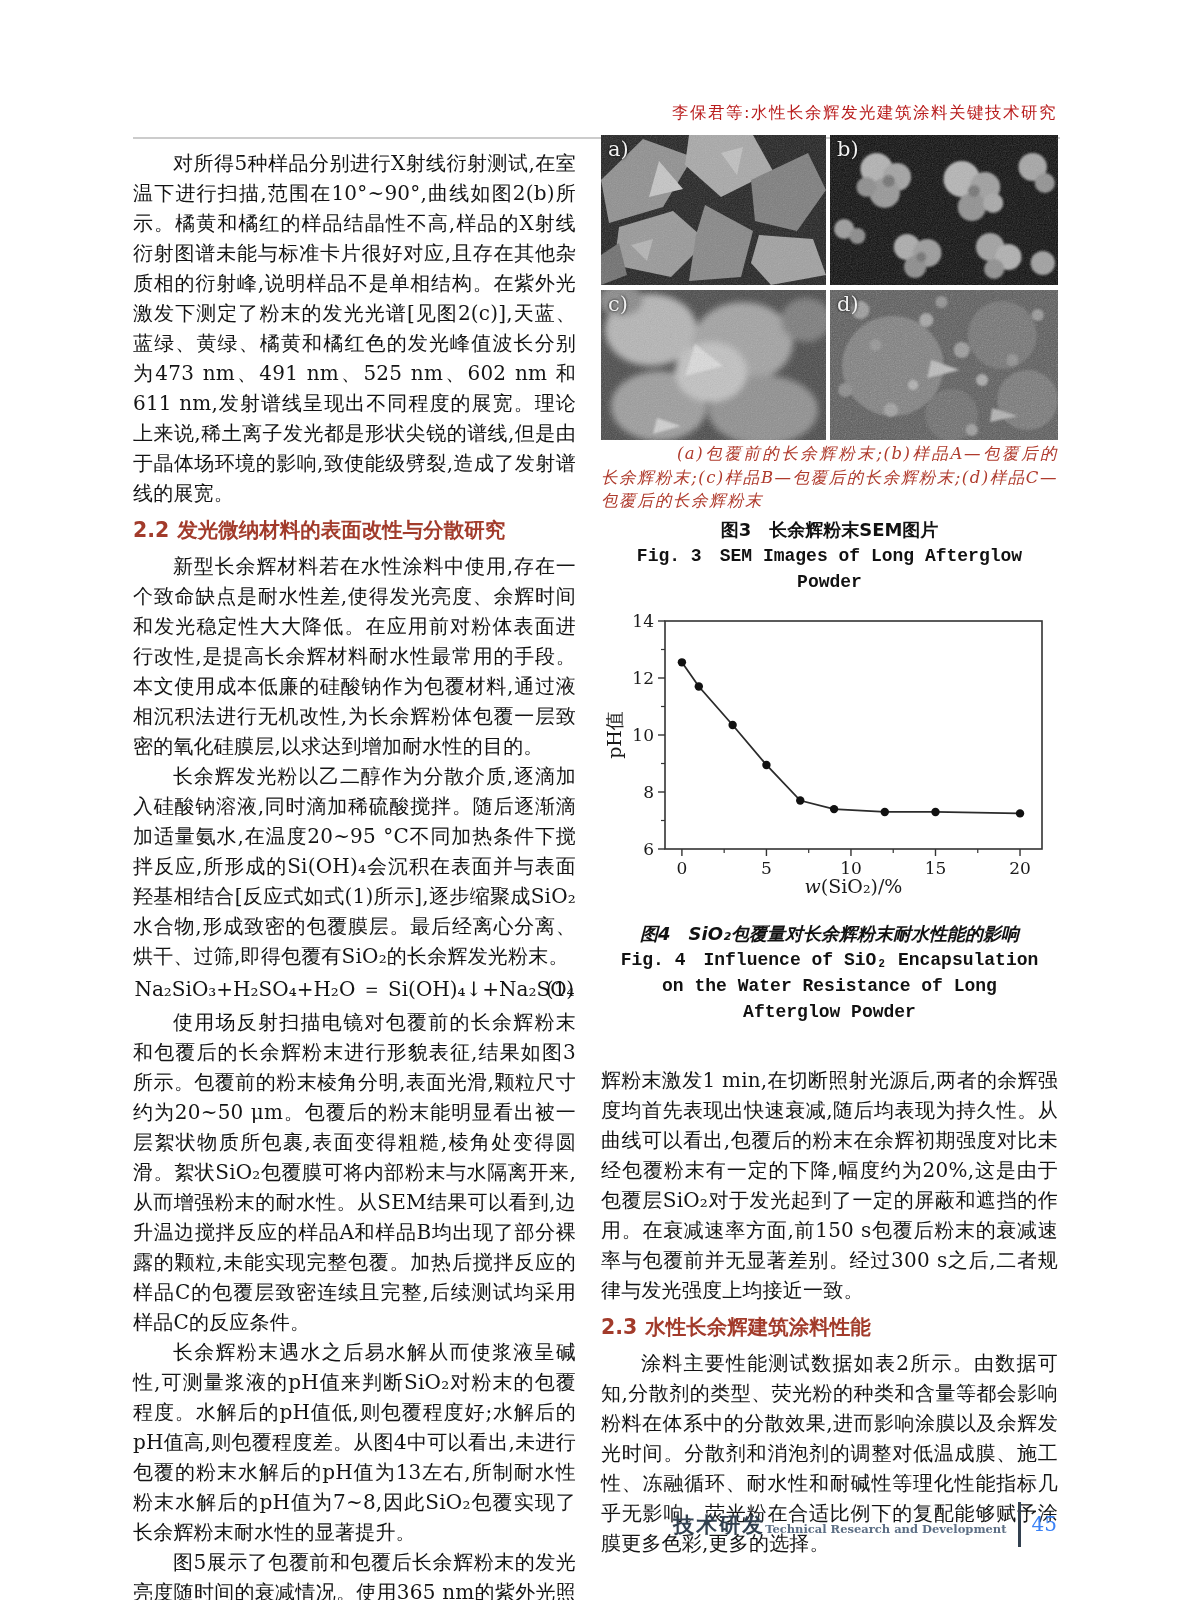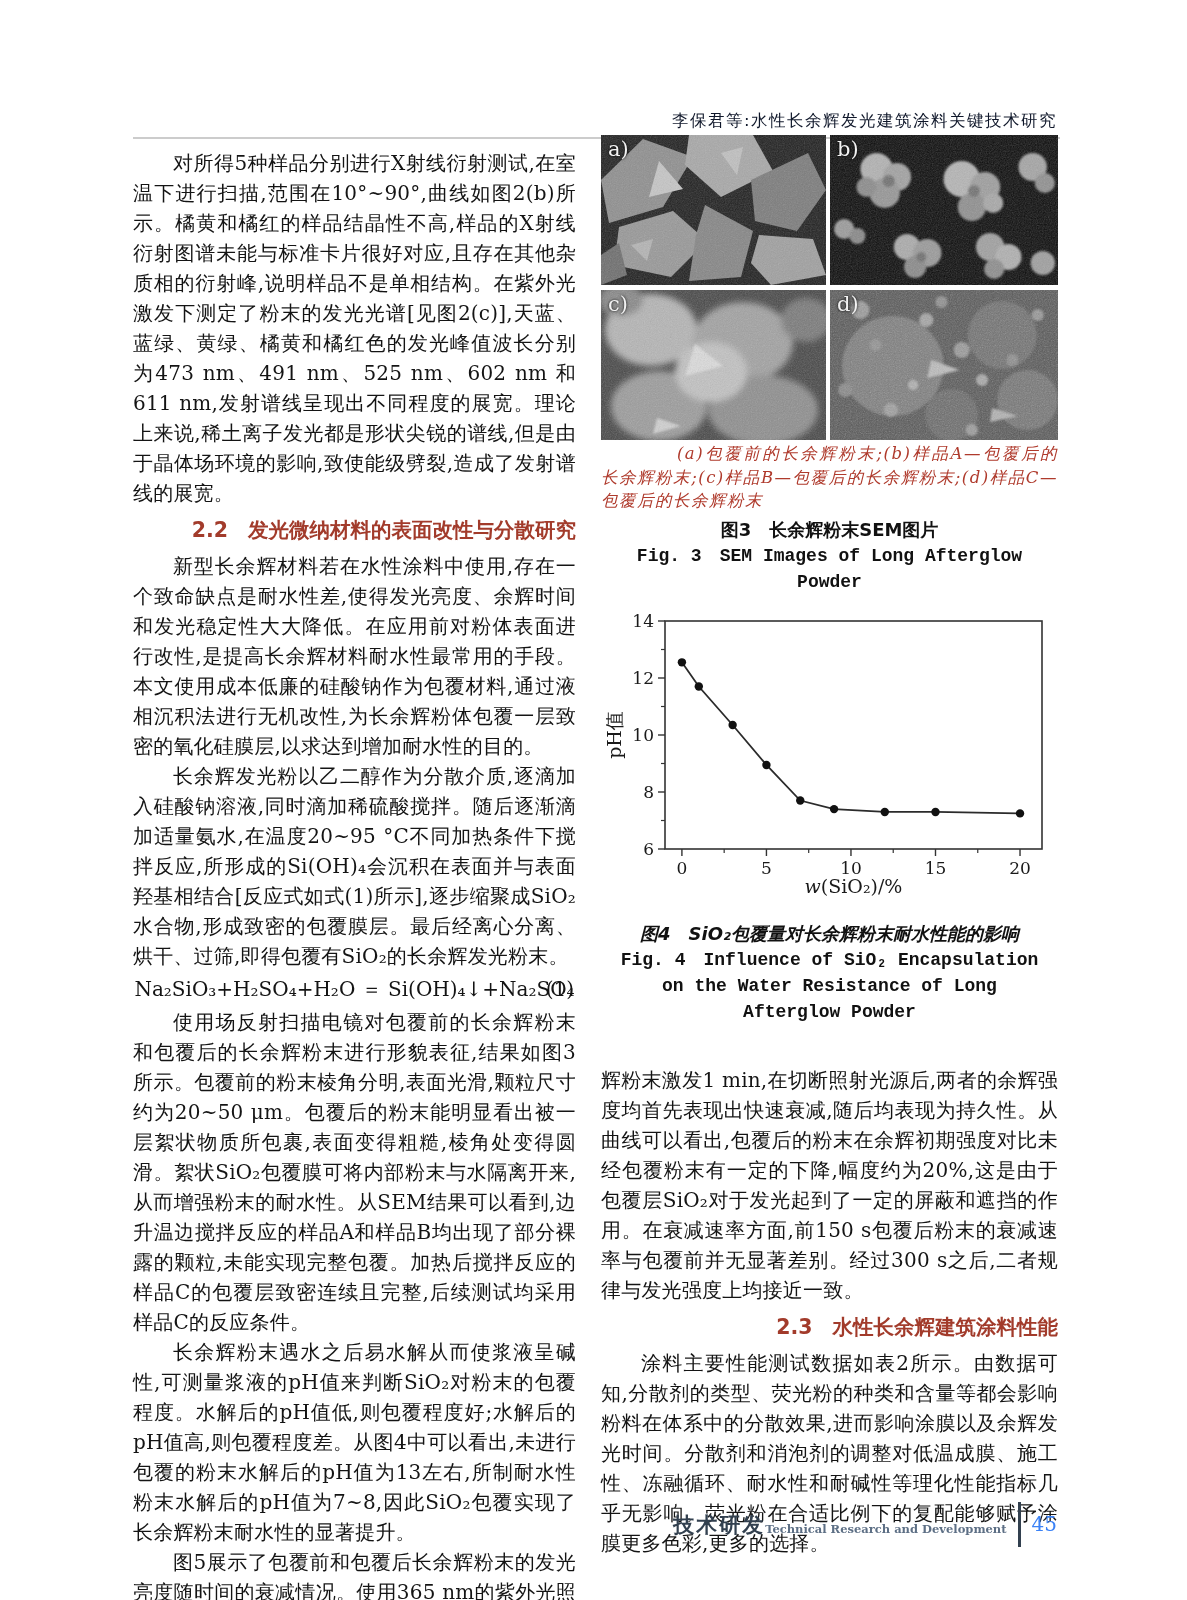--- a/index.html
+++ b/index.html
@@ -3,39 +3,39 @@
 <meta charset="utf-8">
 <style>
   * { margin:0; padding:0; box-sizing:border-box; }
   html,body { background:#ffffff; }
   body {
     position:relative; width:1187px; height:1600px; overflow:hidden;
     font-family:"DejaVu Serif","Liberation Serif",serif;
     color:#1a1a1a;
   }
   .header-title{
-    position:absolute; right:130px; top:110px;
-    font-family:"DejaVu Sans","Liberation Sans",sans-serif;
-    font-size:16.5px; color:#0f172a; letter-spacing:1.5px;
+    position:absolute; right:130px; top:102px;
+    font-family:"DejaVu Sans","Liberation Sans",sans-serif;
+    font-size:16.5px; color:#b91c1c; letter-spacing:1.5px;
   }
   .header-rule{
     position:absolute; left:133px; width:927px; top:137px; height:2px; background:#cccccc;
   }
   .col-left{ position:absolute; left:133px; top:148px; width:443px; }
   .col-right{ position:absolute; left:601px; top:135px; width:457px; }
   p.body-par{
     font-size:20px; line-height:30px; text-align:justify; text-justify:inter-ideograph;
     text-indent:2em; color:#141414; letter-spacing:0.2px;
   }
   p.body-par.no-indent{ text-indent:0; }
   .sec-head{
-    display:flex; gap:20px; align-items:baseline;
+    display:flex; gap:8px; align-items:baseline;
     font-family:"DejaVu Sans","Liberation Sans",sans-serif;
     font-weight:bold; font-size:20.5px; color:#A23B2B;
-    margin:7px 0 6px 0; line-height:30px;justify-content:flex-end;
+    margin:7px 0 6px 0; line-height:30px;
   }
   .equation{
     position:relative; font-size:20px; line-height:34px; text-align:center;
     color:#141414; margin:1px 0;
   }
   .equation .eq-no{ position:absolute; right:2px; top:0; }
   
   .sem-grid{
     display:grid; grid-template-columns:225px 228px; grid-template-rows:150px 150px;
     gap:5px 4px; width:457px;

